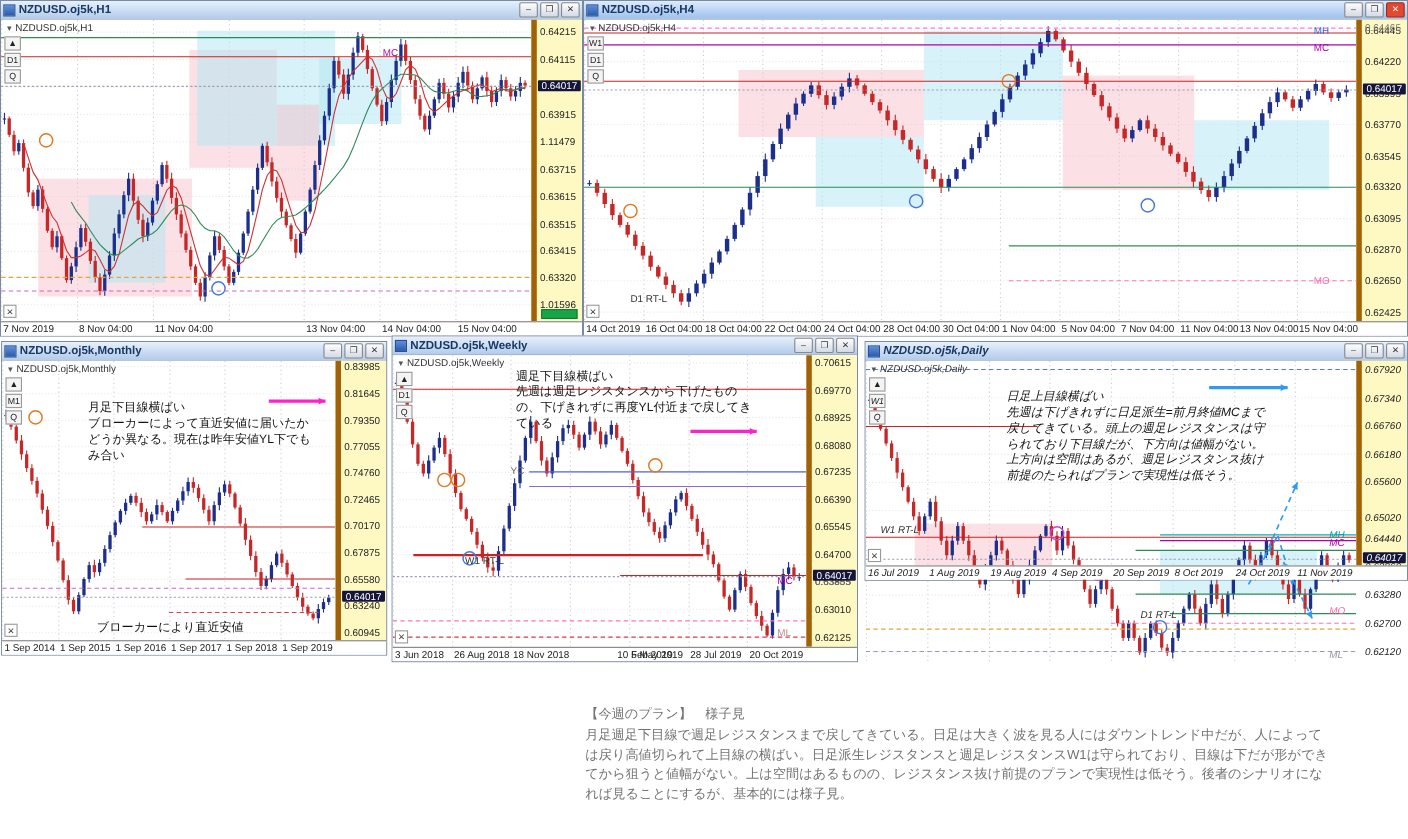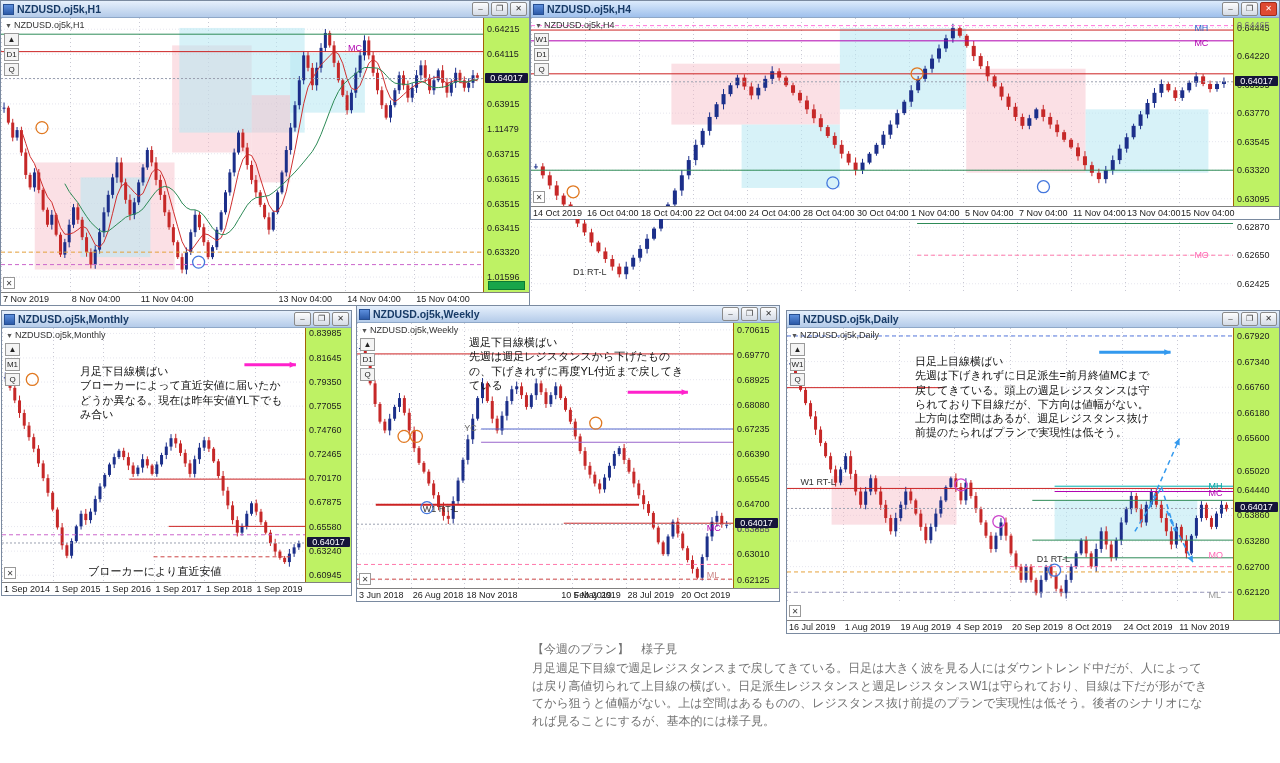--- a/index.html
+++ b/index.html
@@ -1,45 +1,45 @@
 <!DOCTYPE html>
 <html><head>
 <meta charset="utf-8">
 <style>
   html,body{margin:0;padding:0;}
   body{width:1280px;height:763px;background:#ffffff;position:relative;overflow:hidden;
        font-family:"Liberation Sans","DejaVu Sans",sans-serif;}
   .window{position:absolute;border:1px solid #7a8aa0;background:#fff;box-sizing:border-box;}
   .win-0{left:0;top:0;width:530px;height:306px;}
-  .win-1{left:530px;top:0;width:750px;height:220px;}
+  .win-1{left:530px;top:0;width:750px;height:306px;}
   .win-2{left:1px;top:310px;width:351px;height:286px;}
   .win-3{left:356px;top:305px;width:424px;height:297px;}
-  .win-4{left:786px;top:310px;width:494px;height:324px;}
+  .win-4{left:786px;top:310px;width:494px;height:218px;font-style:italic;}
   .titlebar{height:17px;display:flex;align-items:center;gap:3px;padding:0 2px;
             background:linear-gradient(#e6f0fc,#b4cbe9);border-bottom:1px solid #8fa8c8;box-sizing:border-box;}
   .window.active .titlebar{background:linear-gradient(#dcebfc,#9fc0ec);}
   .wicon{width:11px;height:11px;flex:0 0 auto;background:linear-gradient(#5d8fdd,#2c5aa8);border:1px solid #274f92;box-sizing:border-box;}
   .wtitle{font-size:10.5px;font-weight:bold;color:#173a66;flex:1;white-space:nowrap;overflow:hidden;}
   .wbtns{display:flex;gap:2px;}
   .wbtn{width:15px;height:12px;border:1px solid #8a8a8a;background:linear-gradient(#fdfdfd,#d4dbe6);
         font-size:8px;line-height:11px;text-align:center;color:#333;border-radius:2px;cursor:default;}
   .window.active .wbtn.close{background:#df4a33;color:#fff;border-color:#9c2c1c;}
   .chart-body{position:absolute;top:17px;left:0;right:0;bottom:0;background:#fff;}
   .plot-svg{position:absolute;top:0;left:0;}
   .overlay{position:absolute;top:0;left:0;right:46px;bottom:13px;pointer-events:none;}
   .note{position:absolute;font-size:11px;color:#111;white-space:pre-wrap;line-height:1.3;}
   .chart-name{position:absolute;top:2px;left:4px;font-size:9px;color:#333;}
   .tri{font-size:7px;margin-right:2px;color:#555;}
   .side-boxes{position:absolute;top:15px;left:3px;display:flex;flex-direction:column;gap:2px;}
   .sbox{width:15px;height:13px;border:1px solid #9a9a9a;background:#f4f4f4;font-size:8px;
         text-align:center;line-height:12px;color:#222;box-sizing:border-box;}
   .del-box{position:absolute;left:2px;bottom:16px;width:12px;height:12px;border:1px solid #999;
            font-size:8px;line-height:11px;text-align:center;color:#444;background:#fff;box-sizing:border-box;}
-  .price-axis{position:absolute;top:0;right:0;width:46px;bottom:13px;border-left:1px solid #a16207;
-              font-size:9px;color:#222;background:#bef264;box-sizing:border-box;}
+  .price-axis{position:absolute;top:0;right:0;width:46px;bottom:13px;border-left:5px solid #a16207;
+              font-size:9px;color:#222;background:#fef9c3;box-sizing:border-box;}
   .ptick{position:absolute;left:3px;white-space:nowrap;}
   .pextra{position:absolute;left:3px;color:#777;white-space:nowrap;}
   .pbadge{position:absolute;left:1px;right:1px;background:#15153a;color:#fff;text-align:center;
           font-size:9px;padding:0 1px;border-radius:1px;}
   .axis-btn{position:absolute;bottom:2px;left:4px;right:4px;height:9px;border:1px solid #0c7a33;box-sizing:border-box;}
   .time-axis{position:absolute;left:0;bottom:0;height:13px;right:0;border-top:1px solid #808080;
              font-size:9px;color:#222;background:#fff;box-sizing:border-box;}
   .ttick{position:absolute;top:1px;white-space:nowrap;}
   .plan{position:absolute;left:532px;top:641px;width:676px;font-size:12px;color:#737373;line-height:1.45;}
   .plan-title{margin-bottom:2px;}

